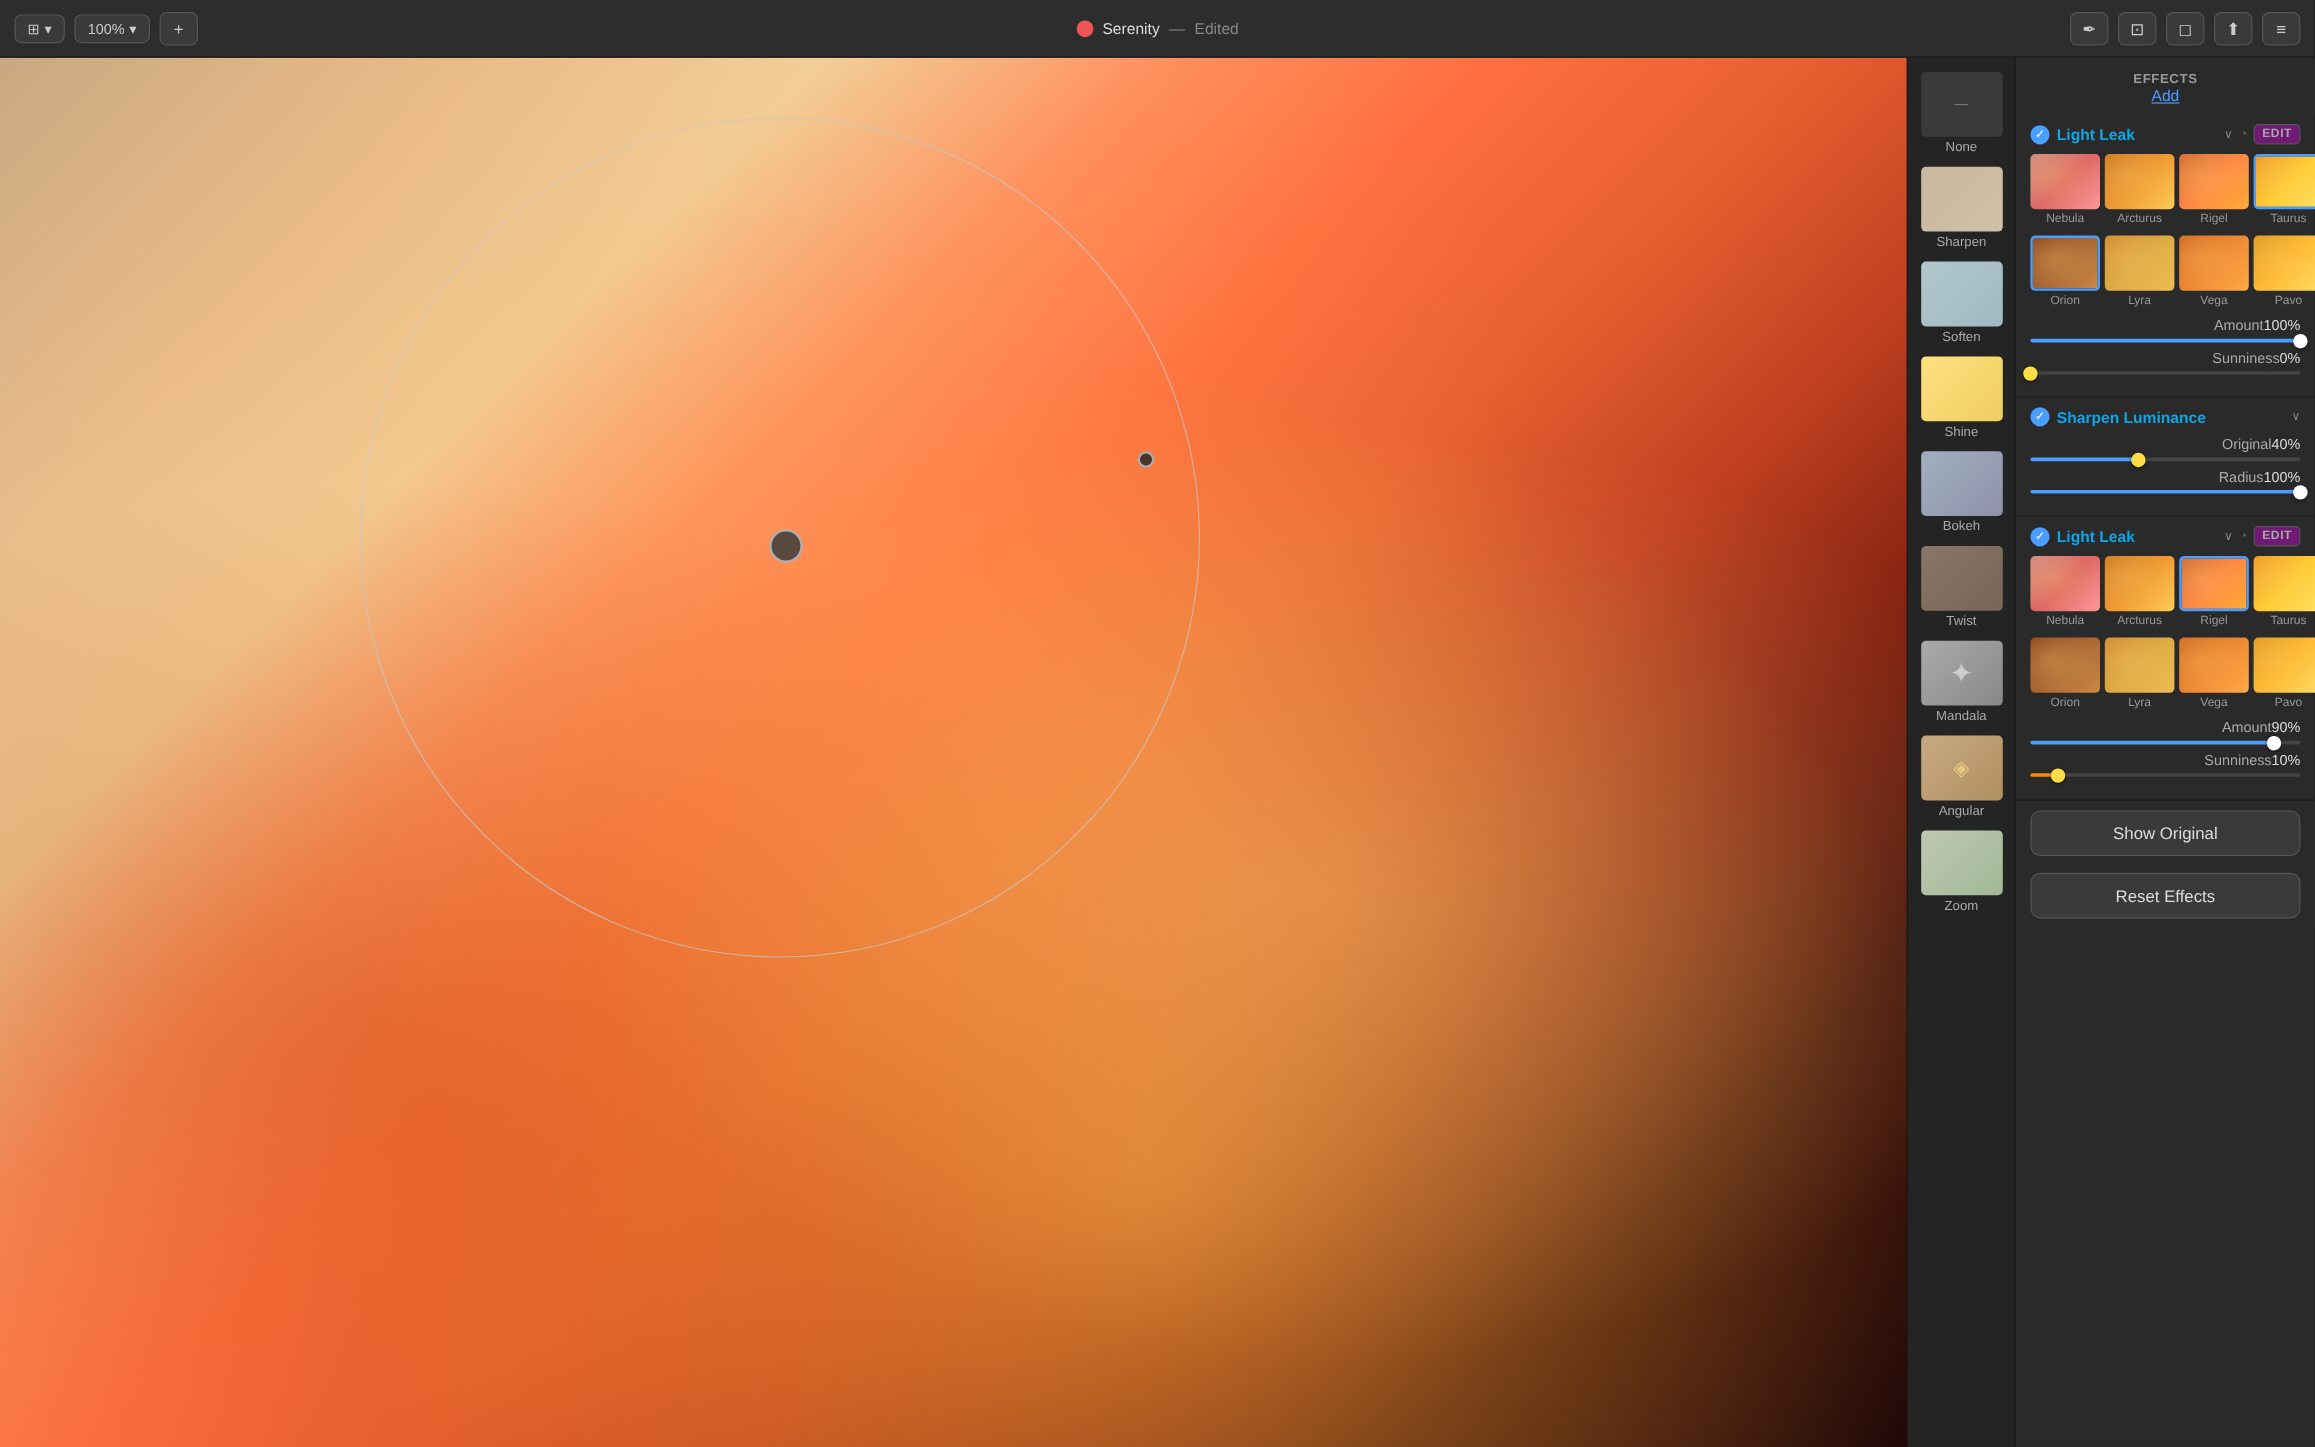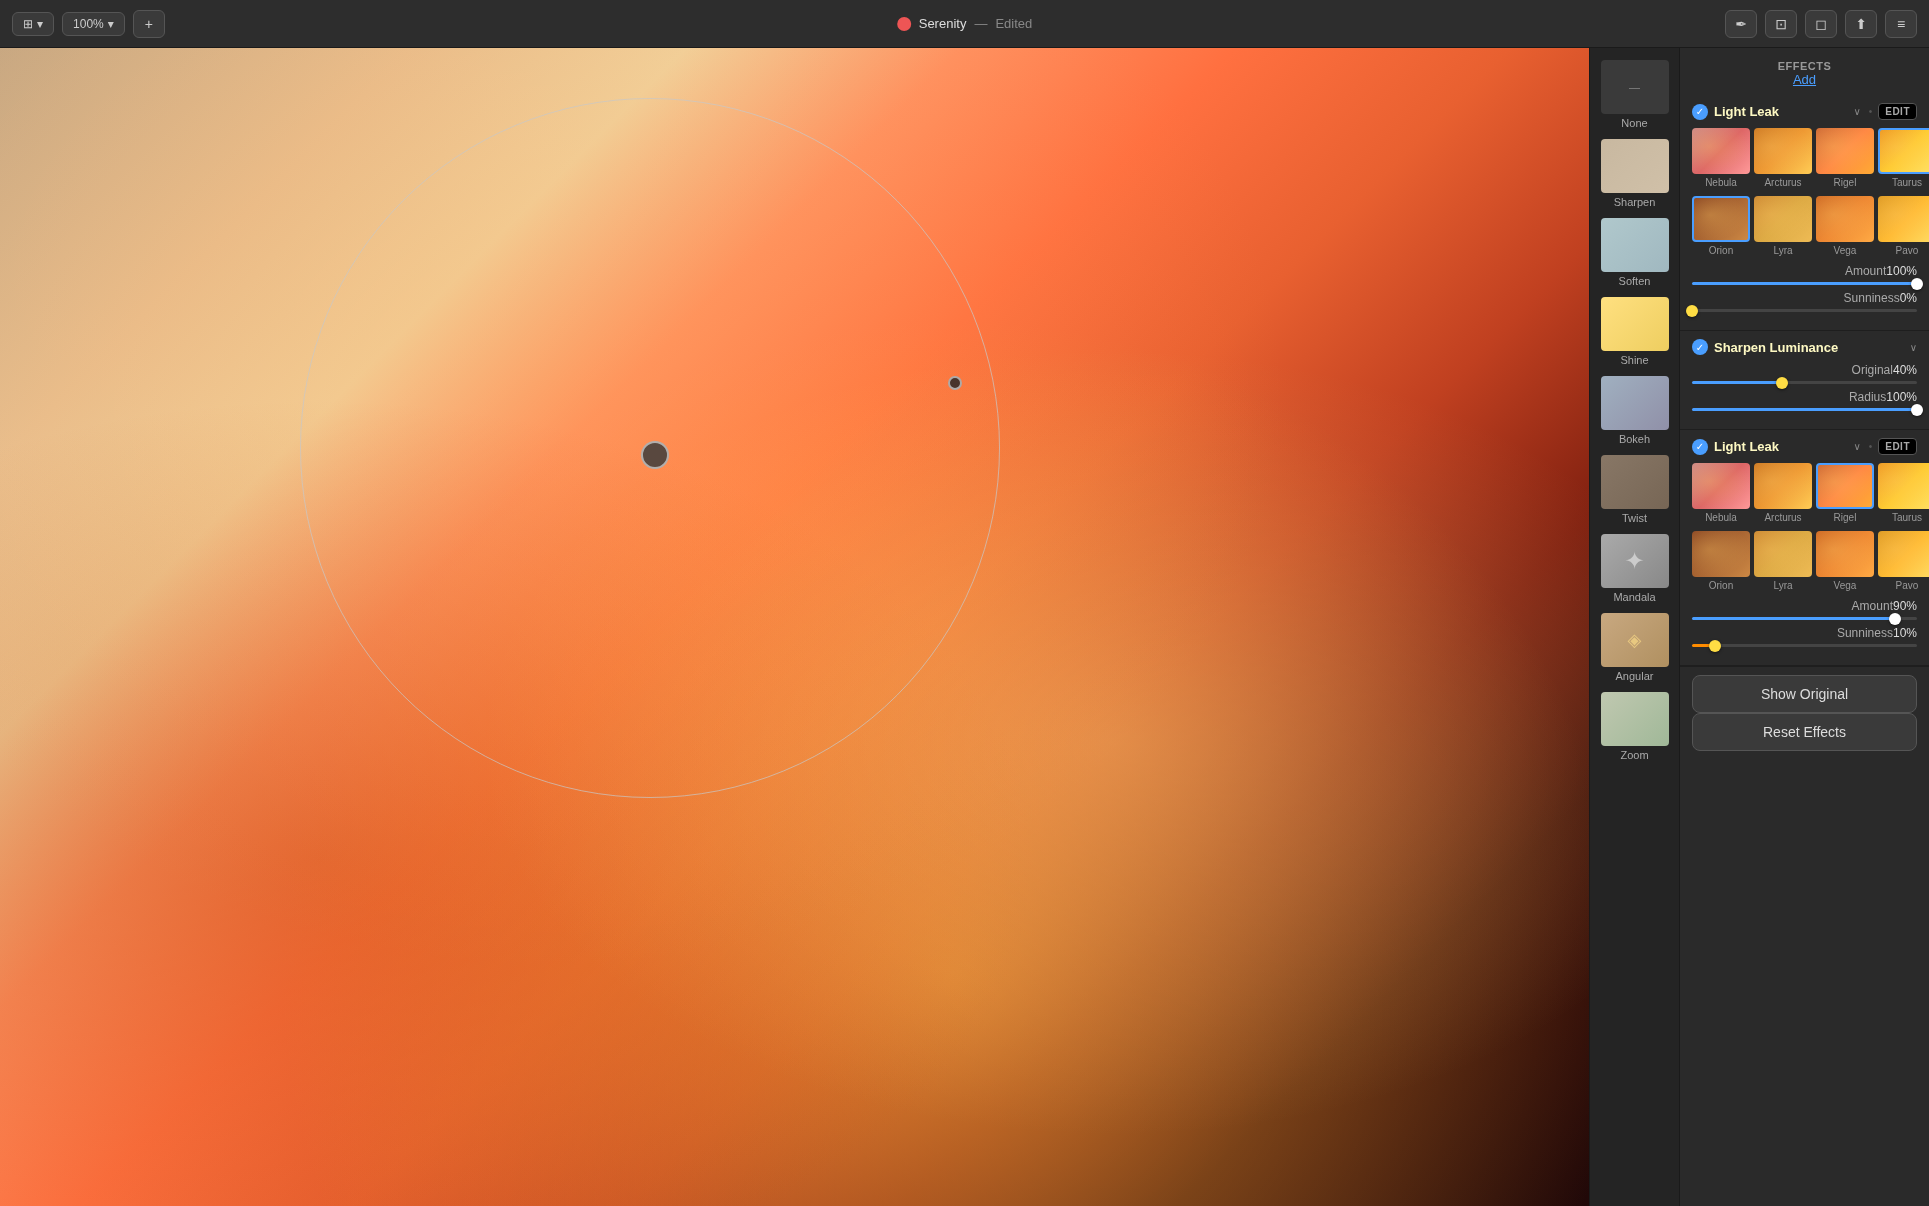--- a/index.html
+++ b/index.html
@@ -264,32 +264,32 @@
       border-radius: 50%;
       display: flex;
       align-items: center;
       justify-content: center;
       color: white;
       font-size: 10px;
       cursor: pointer;
       flex-shrink: 0;
     }
     .effect-name {
-      color: #fef9c3;
+      color: #0ea5e9;
       font-size: 13px;
       font-weight: 600;
       cursor: pointer;
       flex: 1;
     }
     .effect-chevron {
       color: #888;
       font-size: 10px;
     }
     .edit-btn {
-      background: #000000;
+      background: #701a75;
       border: 1px solid #555;
       border-radius: 4px;
       color: #aaa;
       font-size: 10px;
       font-weight: 600;
       padding: 2px 6px;
       cursor: pointer;
       letter-spacing: 0.5px;
     }
 
@@ -366,21 +366,21 @@
     }
     .slider-thumb-yellow {
       background: #ffdd44;
     }
 
     
     .bottom-buttons {
       padding: 8px 12px;
       display: flex;
       flex-direction: column;
-      gap: 0;
+      gap: 14px;
       background: #2a2a2a;
       border-top: 1px solid #1e1e1e;
     }
     .bottom-btn {
       width: 100%;
       padding: 10px;
       border-radius: 8px;
       border: 1px solid #555;
       background: #3a3a3a;
       color: #ddd;

